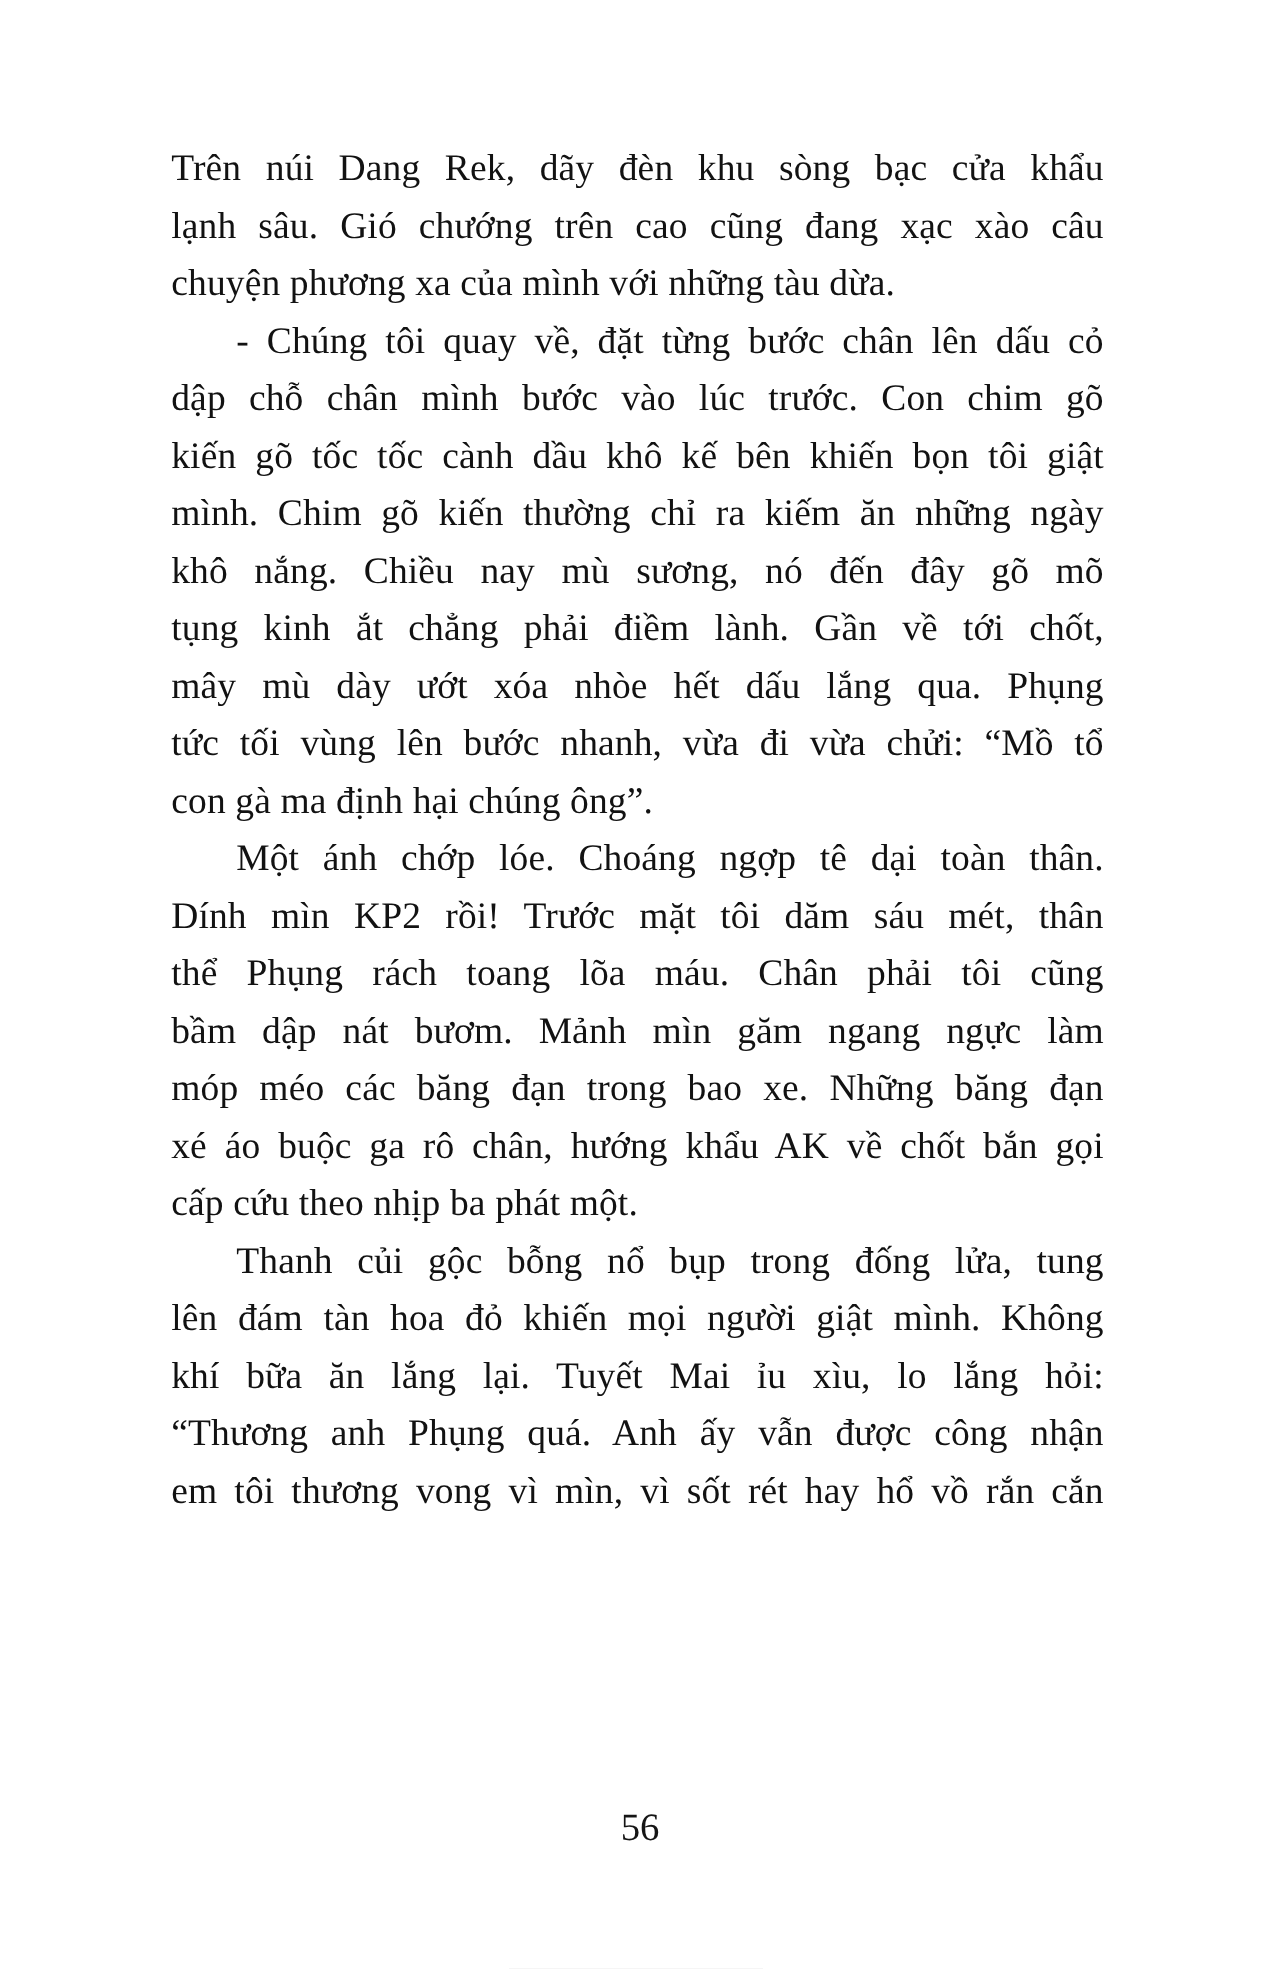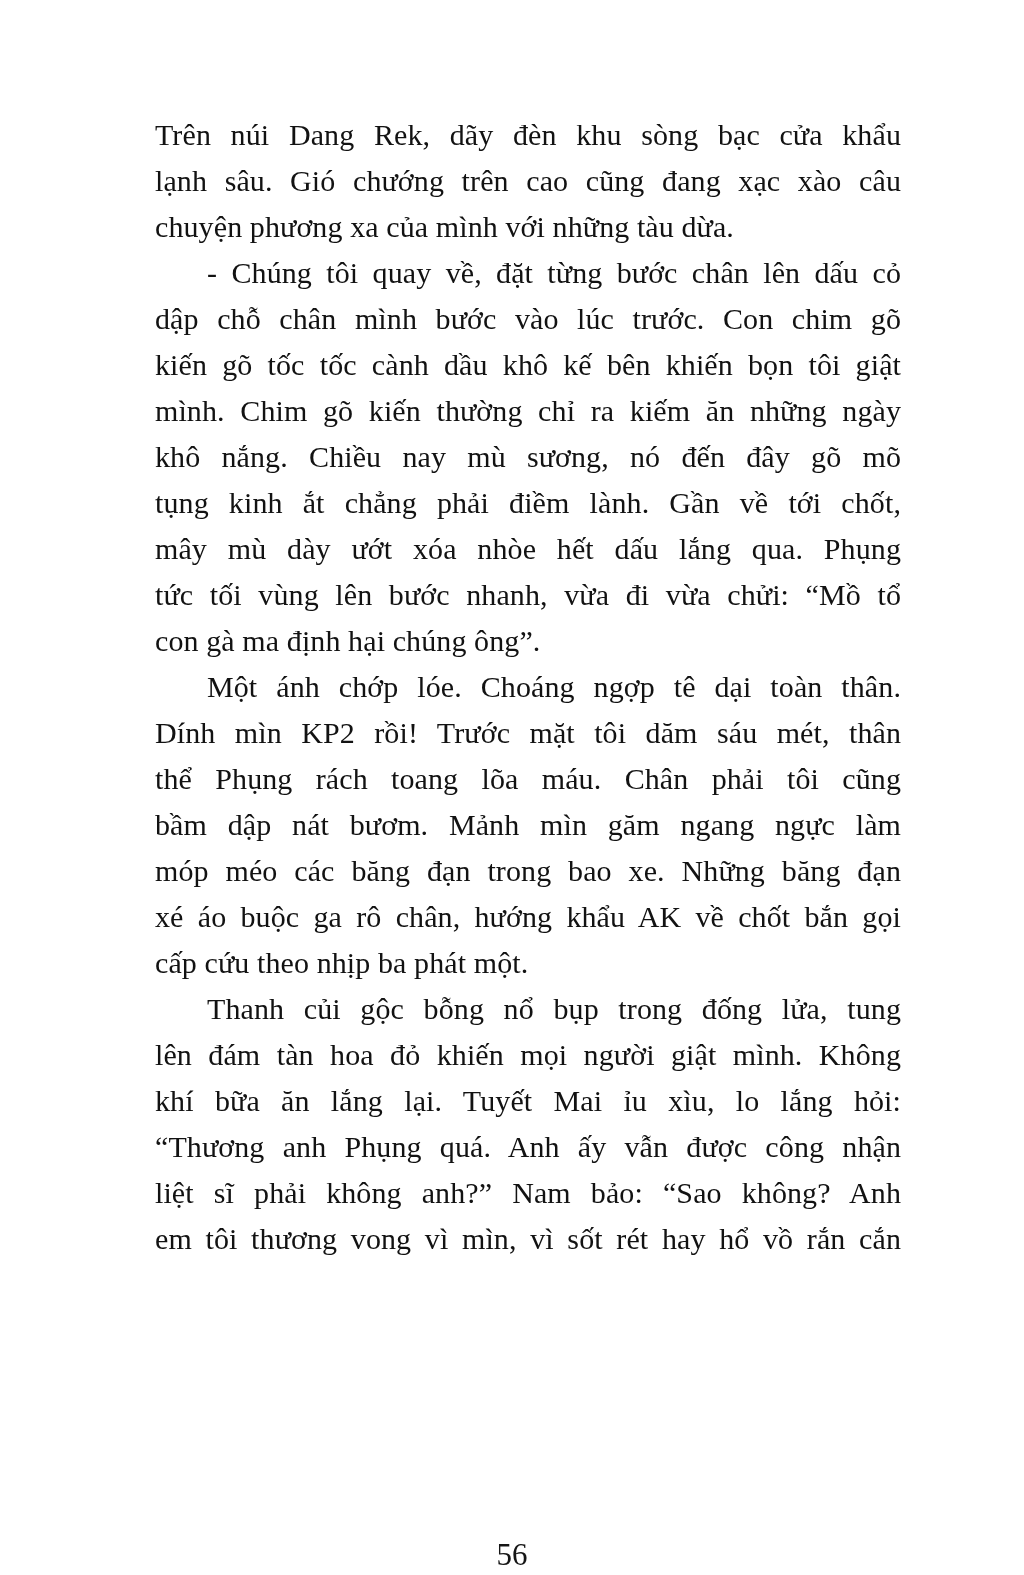--- a/index.html
+++ b/index.html
@@ -12,21 +12,21 @@
     width: 1024px;
     height: 1575px;
     margin: 0 auto;
     background: #ffffff;
     overflow: hidden;
     font-family: "Liberation Serif", "DejaVu Serif", serif;
     color: #121212;
   }
   .text-block {
     position: absolute;
-    left: 155px;
+    left: 137px;
     top: 112px;
     width: 746px;
   }
   .paragraph {
     margin: 0;
     padding: 0;
   }
   .line {
     font-size: 30px;
     line-height: 46px;
@@ -36,21 +36,21 @@
     letter-spacing: 0.1px;
   }
   .line.indent {
     text-indent: 52px;
   }
   .line.para-end {
     text-align-last: left;
   }
   .page-number {
     position: absolute;
-    top: 1537px;
+    top: 1444px;
     left: 0;
     width: 100%;
     text-align: center;
     font-size: 31px;
     line-height: 36px;
     color: #151515;
   }
 </style>
 </head>
 <body>
@@ -80,18 +80,17 @@
         <div class="line">bầm dập nát bươm. Mảnh mìn găm ngang ngực làm</div>
         <div class="line">móp méo các băng đạn trong bao xe. Những băng đạn</div>
         <div class="line">xé áo buộc ga rô chân, hướng khẩu AK về chốt bắn gọi</div>
         <div class="line para-end">cấp cứu theo nhịp ba phát một.</div>
       </div>
       <div class="paragraph">
         <div class="line indent">Thanh củi gộc bỗng nổ bụp trong đống lửa, tung</div>
         <div class="line">lên đám tàn hoa đỏ khiến mọi người giật mình. Không</div>
         <div class="line">khí bữa ăn lắng lại. Tuyết Mai ỉu xìu, lo lắng hỏi:</div>
         <div class="line">“Thương anh Phụng quá. Anh ấy vẫn được công nhận</div>
-        <div class="line">liệt sĩ phải không anh?” Nam bảo: “Sao không? Anh</div>
         <div class="line">em tôi thương vong vì mìn, vì sốt rét hay hổ vồ rắn cắn</div>
       </div>
     </main>
   <div class="page-number">56</div>
 </div>
 
 </body></html>

